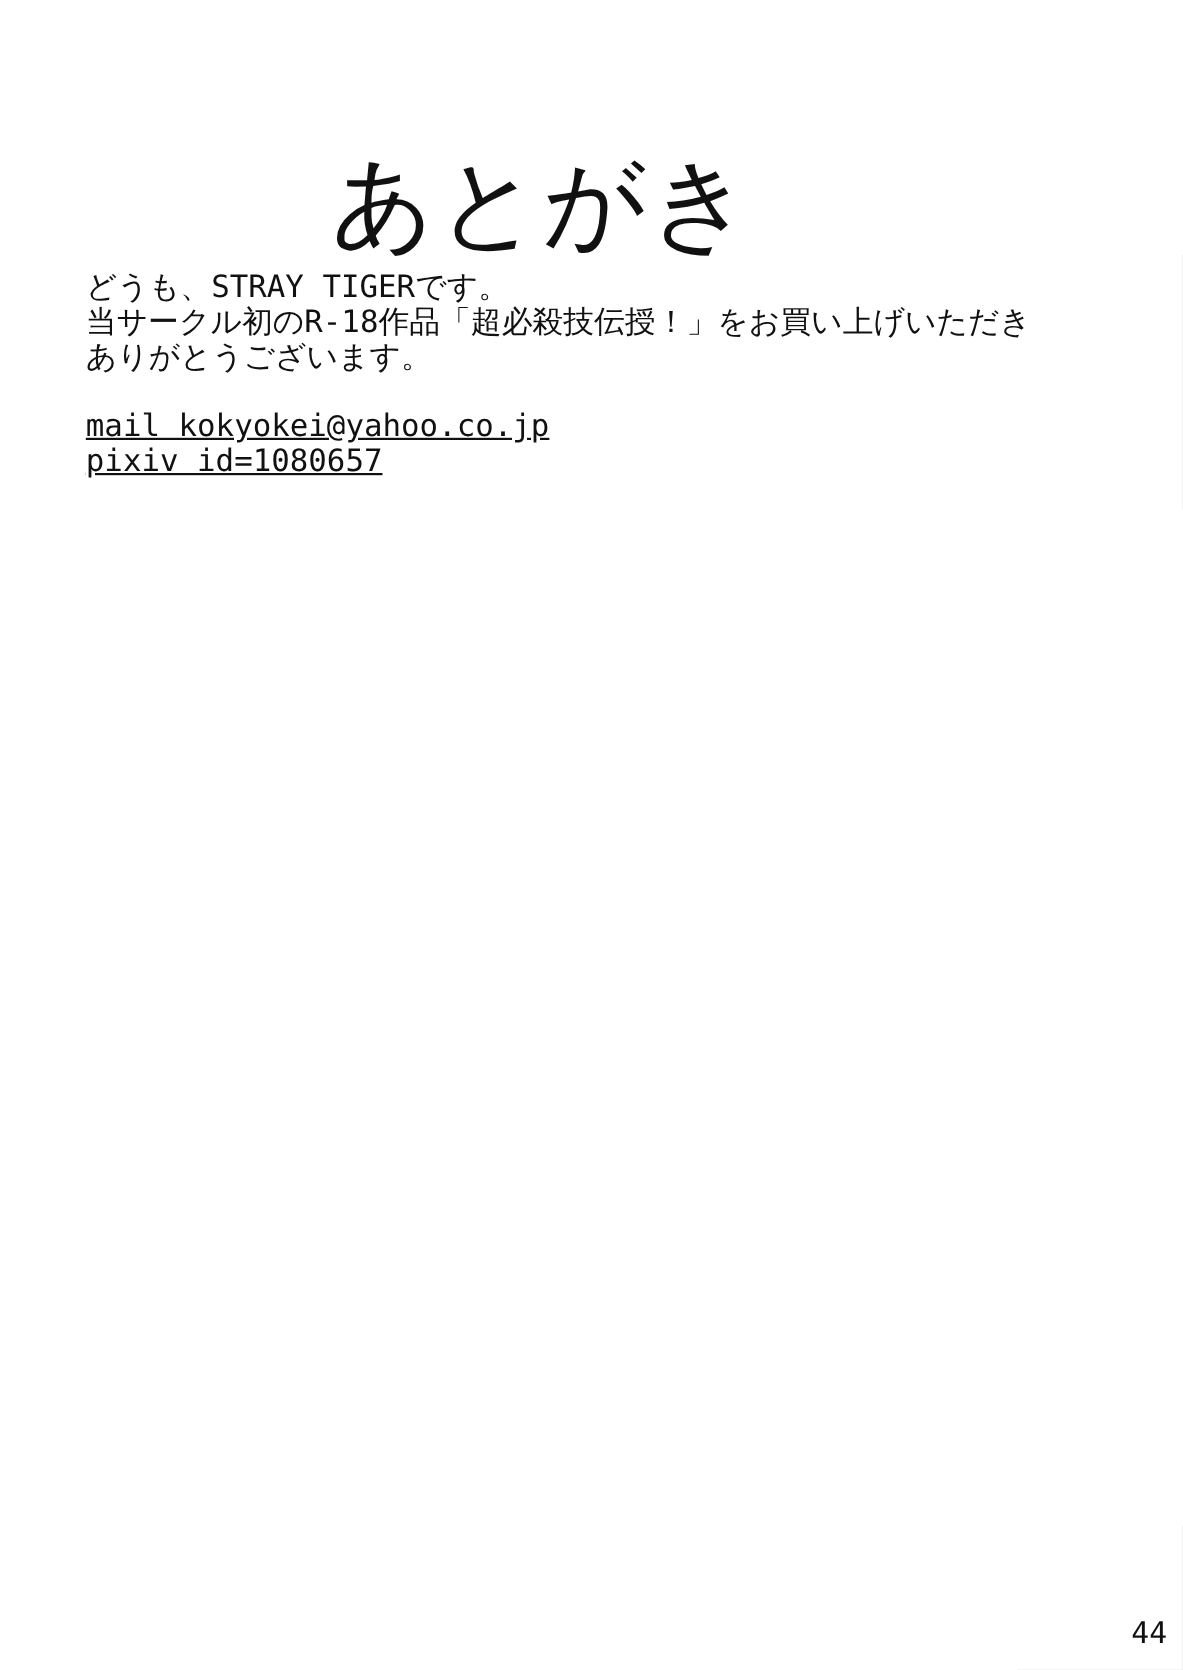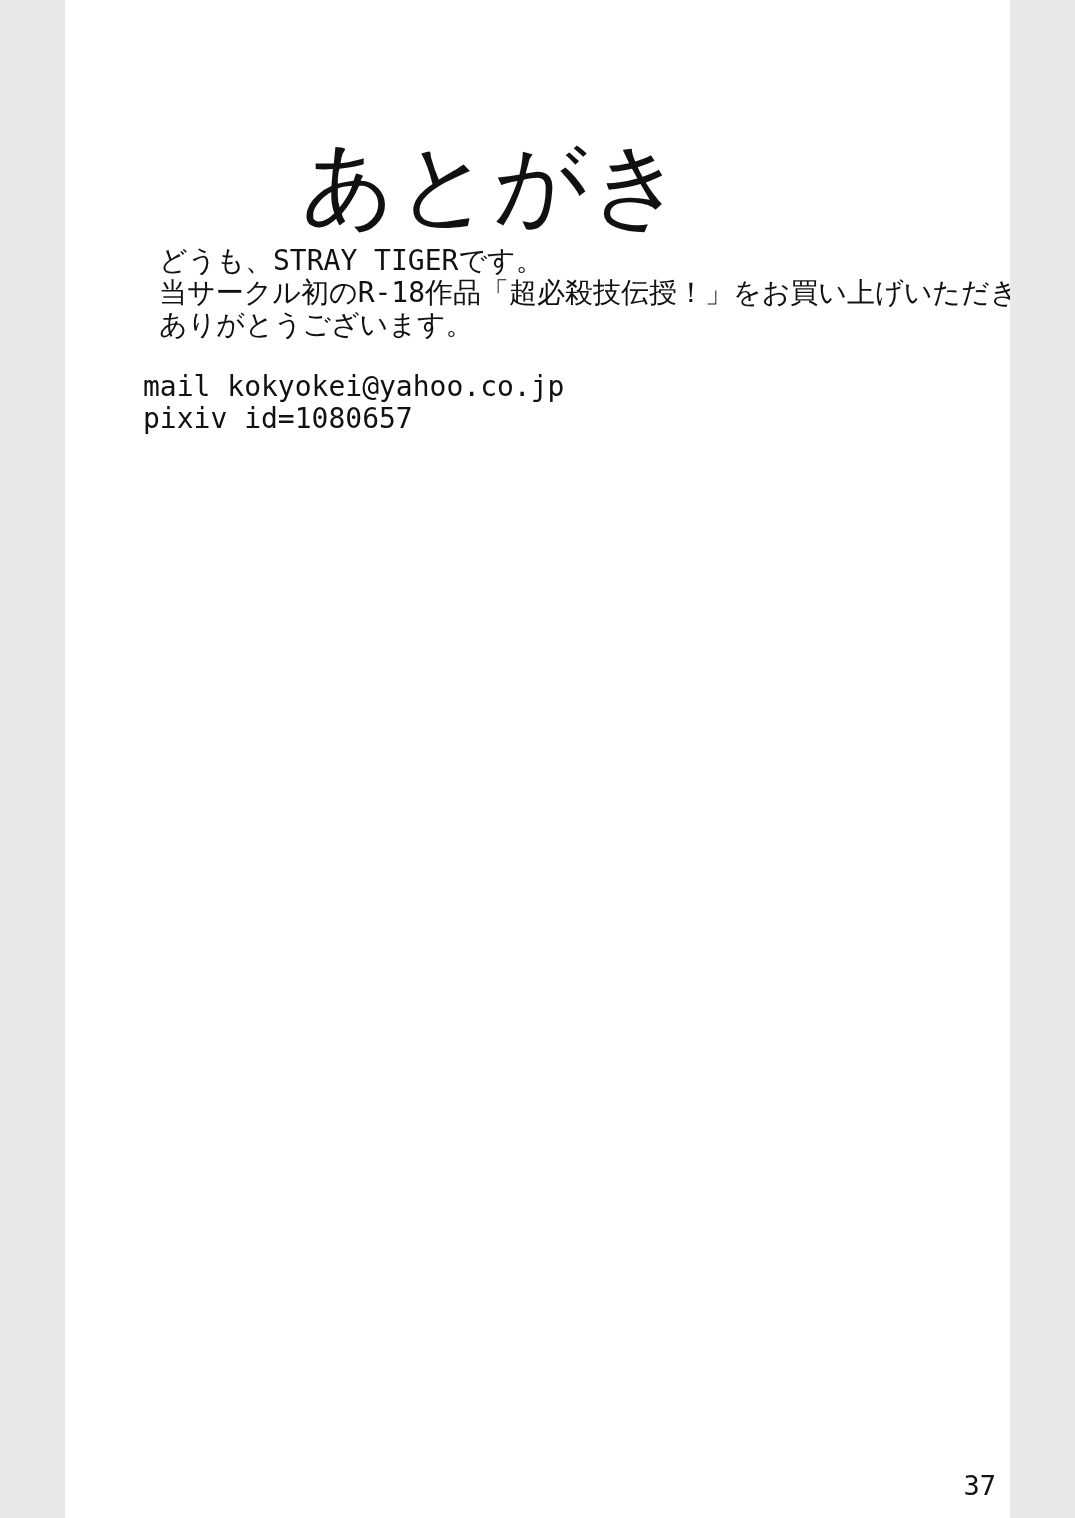--- a/index.html
+++ b/index.html
@@ -2,21 +2,21 @@
 <html><head>
 <meta charset="utf-8">
 <style>
   html, body {
     margin: 0;
     padding: 0;
     background: #e8e8e8;
   }
   .page {
     position: relative;
-    width: 945px;
+    width: 1075px;
     height: 1518px;
     margin: 0 auto;
     background: #ffffff;
     color: #111111;
     font-family: "DejaVu Sans Mono", "DejaVu Sans", monospace;
     overflow: hidden;
   }
   .title {
     position: absolute;
     top: 70px;
@@ -34,33 +34,34 @@
   .body-text {
     position: absolute;
     top: 245px;
     left: 78px;
     right: 40px;
     font-size: 28px;
     line-height: 32px;
     font-weight: 500;
   }
   .para {
-    margin: 0 0 17px 16px;
+    margin: 0 0 17px 0;
     white-space: pre;
   }
   .date-line {
     margin: 42px 0 0 0;
     white-space: pre;
   }
   .contact {
     margin-top: 30px;
   }
   .contact p {
     margin: 0;
     white-space: pre;
+    text-decoration: underline;
   }
   .page-number {
     position: absolute;
     top: 1472px;
     right: 14px;
     font-size: 27px;
     line-height: 1;
     font-weight: 500;
   }
 </style>
@@ -81,15 +82,15 @@
 
 
 
     <div class="contact">
       <p>mail kokyokei@yahoo.co.jp</p>
       <p>pixiv id=1080657</p>
     </div>
 
   </div>
 
-  <div class="page-number">37</div>
+  <div class="page-number">44</div>
 
 </div>
 
 </body></html>

